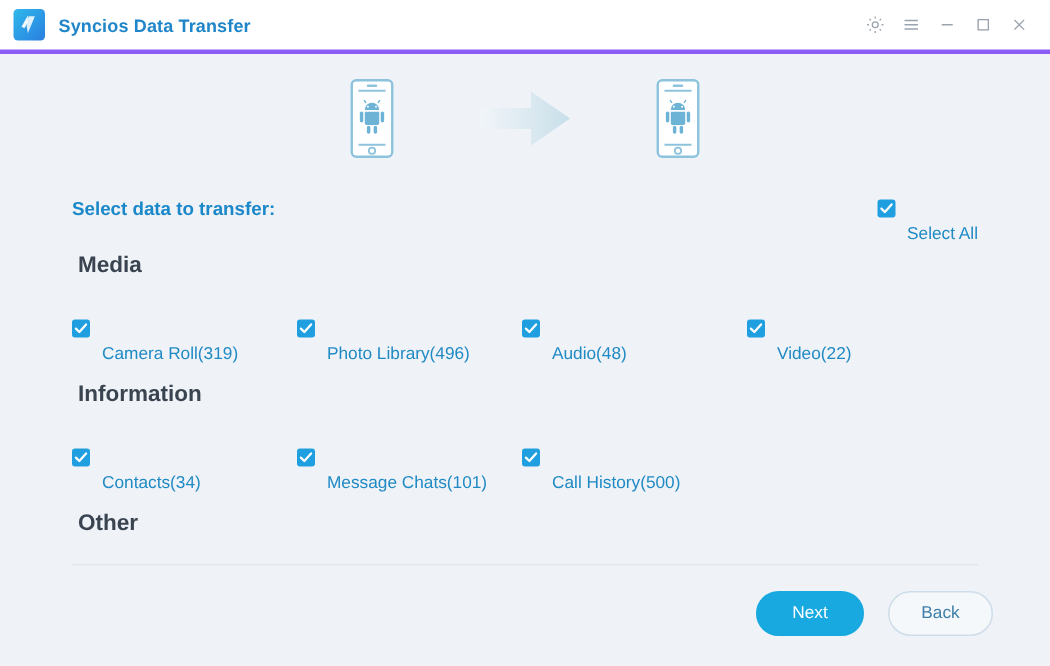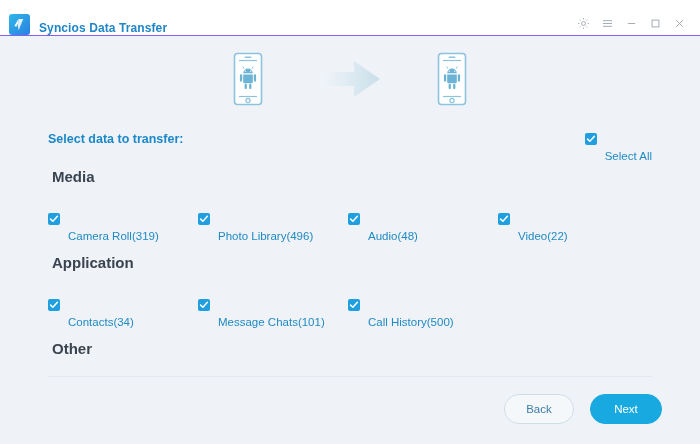--- a/index.html
+++ b/index.html
@@ -25,24 +25,24 @@
     background: #eff2f7;
     display: flex;
     flex-direction: column;
   }
 
   
   .titlebar {
     height: 36px;
     background: #ffffff;
     display: flex;
-    align-items: flex-end;
+    align-items: center;
     padding: 0 10px 0 9px;
     flex: 0 0 36px;
-    border-bottom: 1px solid #8b5cf6;
+    border-bottom: 3px solid #8b5cf6;
   }
 
   .logo {
     width: 21px;
     height: 21px;
     border-radius: 3px;
     background: linear-gradient(135deg, #2fb8ea 0%, #2a7fe0 100%);
     position: relative;
     flex: 0 0 auto;
     overflow: hidden;
@@ -368,21 +368,21 @@
               <svg width="10" height="10" viewBox="0 0 10 10">
                   <path d="M1.6 5.1 L3.9 7.3 L8.4 2.3" fill="none" stroke="#ffffff" stroke-width="1.5" stroke-linecap="round" stroke-linejoin="round"></path>
                 </svg>
             </span>
             <span class="chk-label">Video(22)</span>
           </label>
         </div>
       </div>
 
       <div class="group">
-        <div class="group-title">Application</div>
+        <div class="group-title">Information</div>
         <div class="group-items">
           <label class="chk-item">
             <span class="chk-box">
               <svg width="10" height="10" viewBox="0 0 10 10">
                   <path d="M1.6 5.1 L3.9 7.3 L8.4 2.3" fill="none" stroke="#ffffff" stroke-width="1.5" stroke-linecap="round" stroke-linejoin="round"></path>
                 </svg>
             </span>
             <span class="chk-label">Contacts(34)</span>
           </label>
           <label class="chk-item">
@@ -406,19 +406,19 @@
 
       <div class="group">
         <div class="group-title">Other</div>
       </div>
 
     </div>
 
     <div class="footer">
       <div class="divider"></div>
       <div class="footer-actions">
+        <button class="btn btn-next">Next</button>
         <button class="btn btn-back">Back</button>
-        <button class="btn btn-next">Next</button>
       </div>
     </div>
 
   </div>
 </div>
 
 </body></html>

